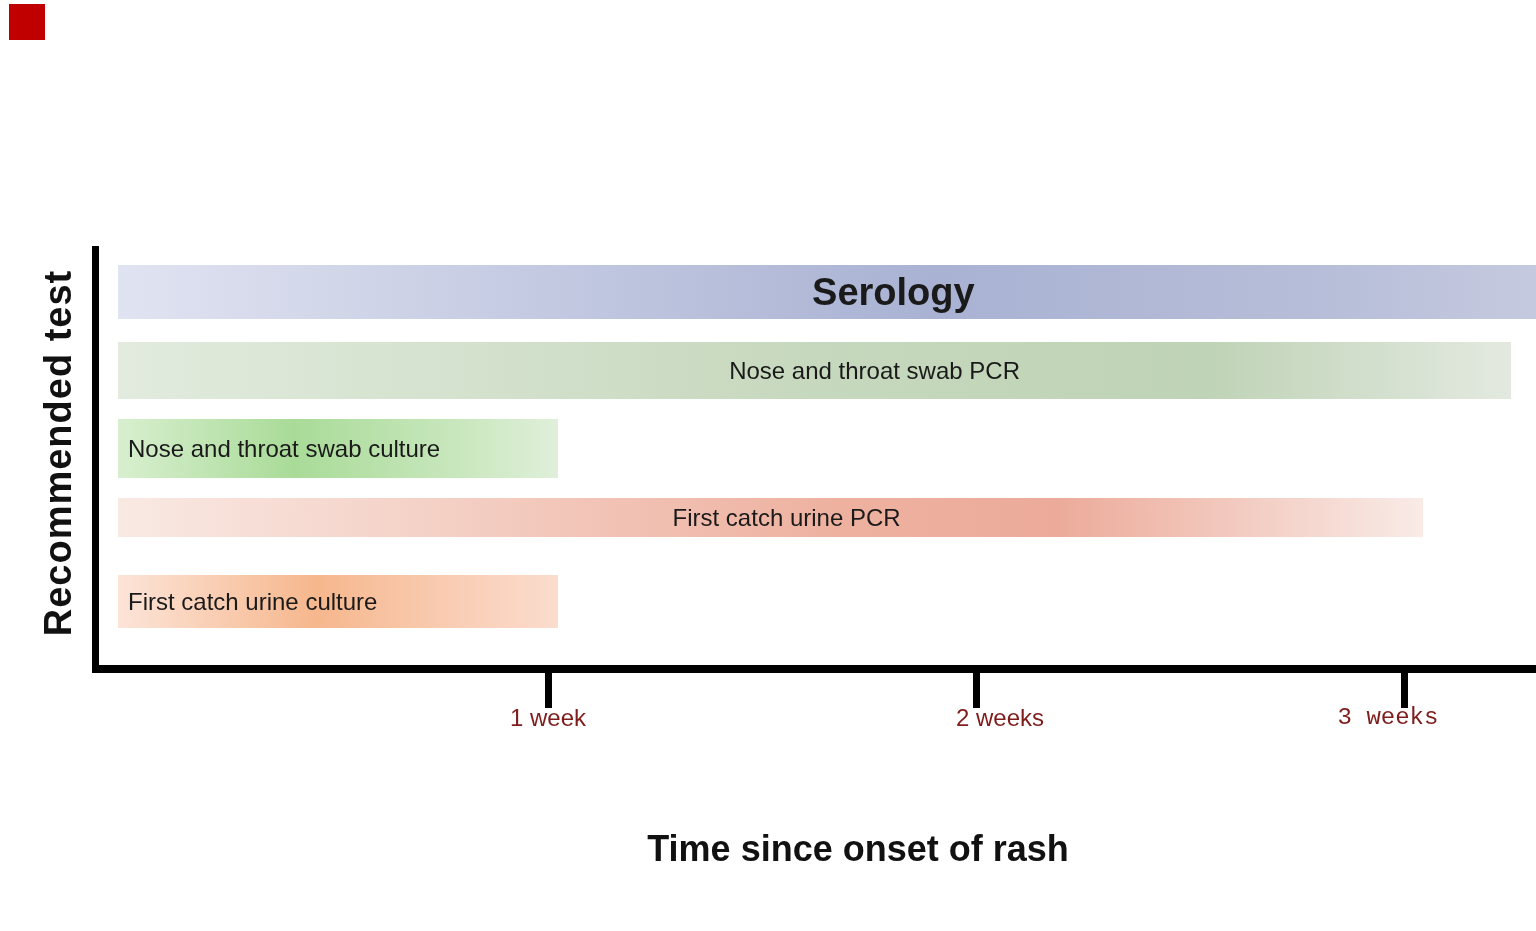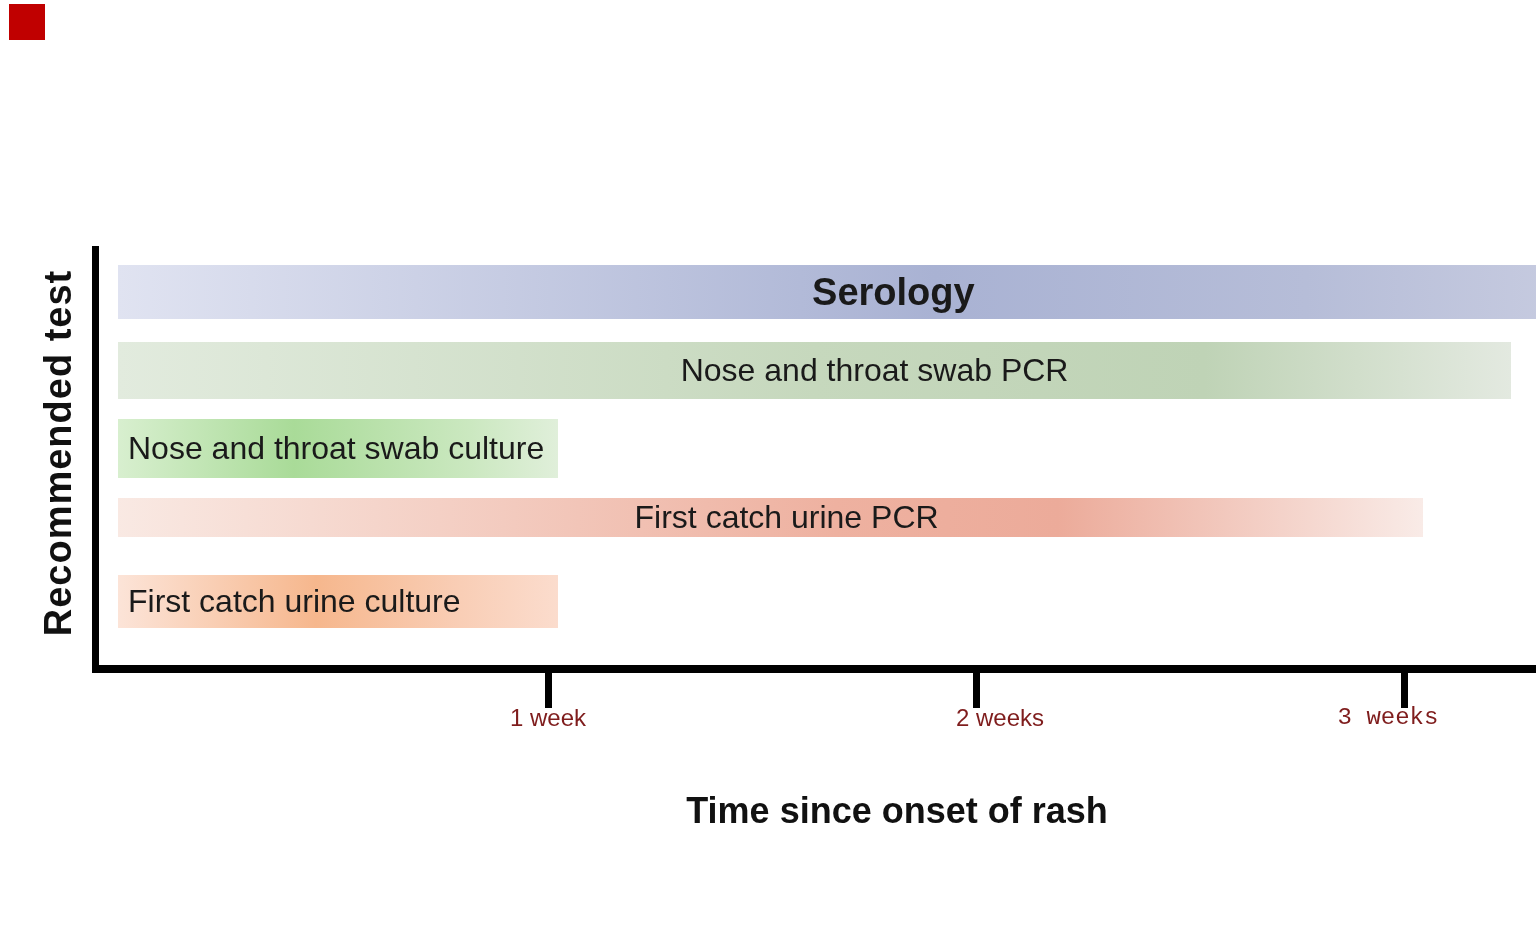--- a/index.html
+++ b/index.html
@@ -10,26 +10,26 @@
   .red-marker{position:absolute;left:9px;top:4px;width:36px;height:36px;}
   .axis{position:absolute;background:#000;}
   .y-axis{left:92px;top:246px;width:7px;height:427px;}
   .x-axis{left:92px;top:665px;width:1444px;height:8px;}
   .y-title{
     position:absolute;left:58px;top:453px;
     transform:translate(-50%,-50%) rotate(-90deg);
     font-weight:bold;font-size:38px;letter-spacing:1px;white-space:nowrap;color:#111;
   }
   .x-title{
-    position:absolute;left:858px;top:790px;transform:translateX(-50%);
-    font-weight:bold;font-size:36px;white-space:nowrap;color:#111;margin-left:39px;
+    position:absolute;left:858px;top:828px;transform:translateX(-50%);
+    font-weight:bold;font-size:36px;white-space:nowrap;color:#111;
   }
   .bar{
     position:absolute;display:flex;align-items:center;justify-content:center;
-    font-size:32px;white-space:nowrap;overflow:visible;color:#1a1a1a;
+    font-size:24px;white-space:nowrap;overflow:visible;color:#1a1a1a;
   }
   .bar.left{justify-content:flex-start;padding-left:10px;}
   .bar.bold{font-weight:bold;font-size:38px;}
   .tick{position:absolute;top:672px;width:7px;height:36px;background:#000;}
   .tick-label{
     position:absolute;top:704px;transform:translateX(-50%);
     font-size:24px;color:#7f1d1d;white-space:nowrap;
   }
 </style>
 </head>

